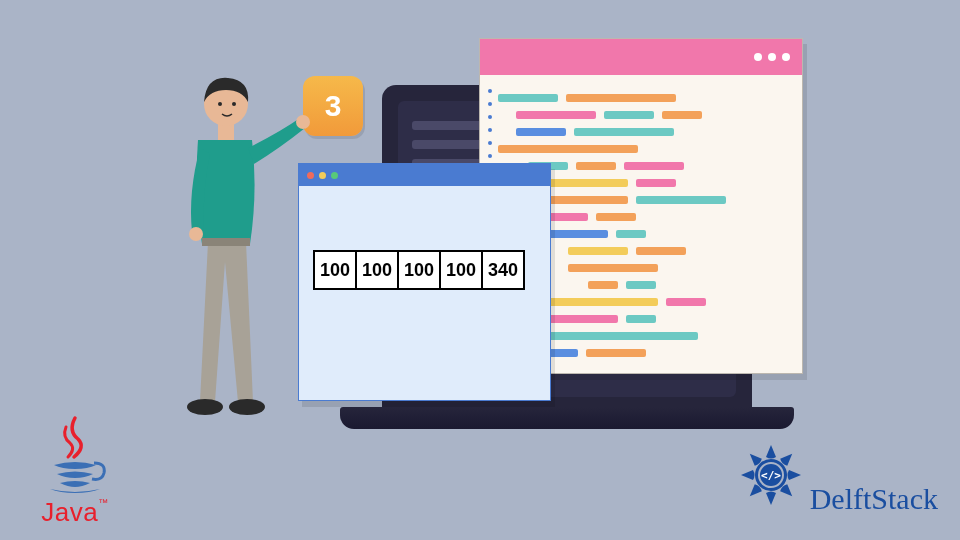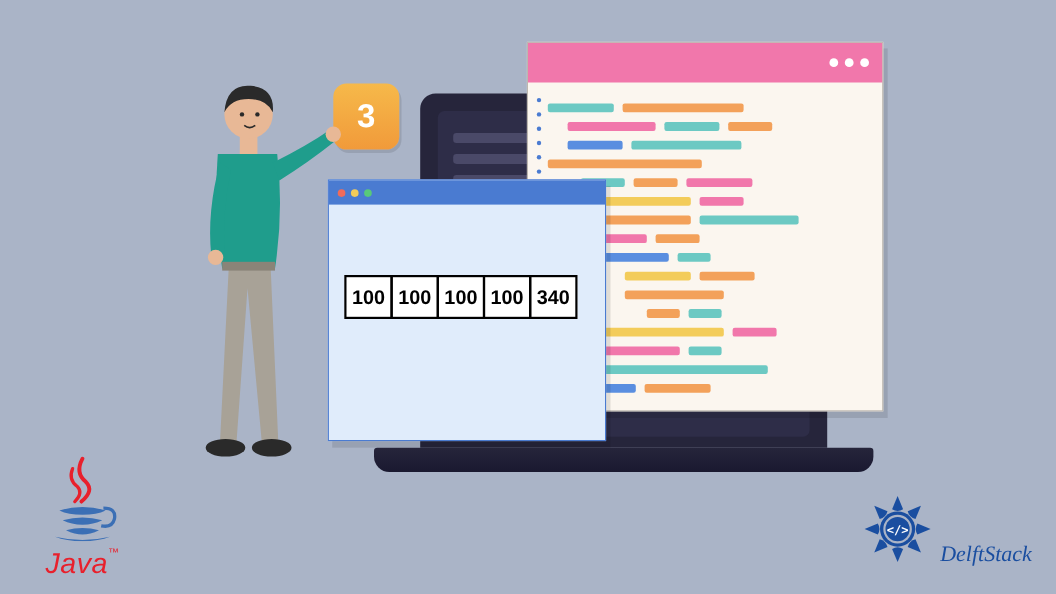--- a/index.html
+++ b/index.html
@@ -34,26 +34,26 @@
   .array-cell:first-child { margin-left:0; }
   
   
   .badge { position:absolute; left:303px; top:76px; width:60px; height:60px; background:linear-gradient(180deg,#f6b94a,#f19a3a); border-radius:12px; display:flex; align-items:center; justify-content:center; color:#fff; font-size:30px; font-weight:bold; box-shadow: 2px 3px 0 rgba(0,0,0,.1); }
   
   
   .person { position:absolute; left:150px; top:62px; width:160px; height:360px; }
   
   
   .java-logo { position:absolute; left:20px; bottom:12px; width:110px; text-align:center; }
-  .java-text { font-family: Arial; font-size:26px; color:#e8202c; font-weight:500; letter-spacing:0.5px;font-style:italic;}
+  .java-text { font-family: Arial; font-size:26px; color:#e8202c; font-weight:500; letter-spacing:0.5px;}
   .java-tm { font-size:10px; vertical-align:top; }
   
   
   .delft { position:absolute; right:22px; bottom:24px; display:flex; align-items:center; gap:8px; }
-  .delft-text { font-family: Georgia, serif; font-style: italic; font-size:20px; color:#1a4ea0; font-weight:500;margin-top:48px; }
+  .delft-text { font-family: Georgia, serif; font-size:30px; color:#1a4ea0; font-weight:500;margin-top:48px; }
   .mandala { width:62px; height:62px; }
 </style>
 </head>
 <body>
 
 <div class="scene">
 
   <div class="laptop-screen">
     <div class="laptop-inner">
       <div class="lp-line" style="width:46%;background:#4a4968"></div>

